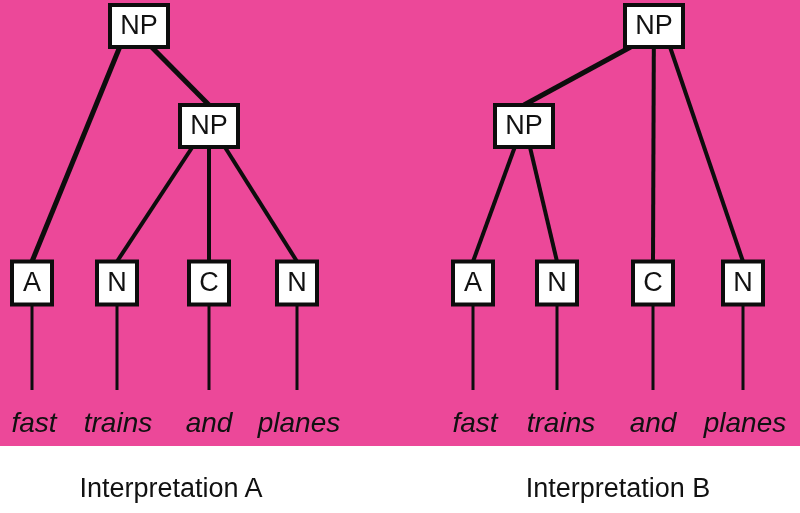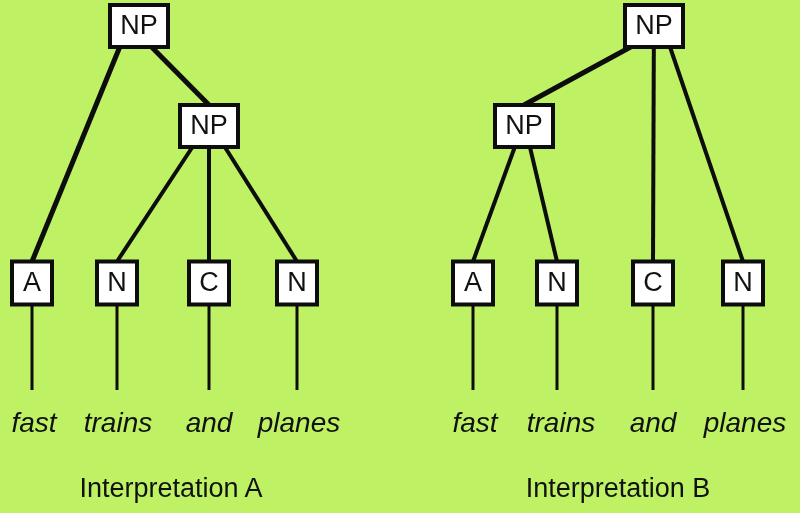--- a/index.html
+++ b/index.html
@@ -9,22 +9,22 @@
   }
   body {
     width: 800px;
     height: 513px;
     font-family: "Liberation Sans", sans-serif;
     overflow: hidden;
   }
   #figure {
     position: relative;
     width: 800px;
-    height: 513px;
-    background: #bef264;
+    height: 446px;
+    background: #ec4899;
   }
   svg.tree-canvas {
     position: absolute;
     left: 0;
     top: 0;
     width: 800px;
     height: 513px;
     display: block;
   }
   .edge {

